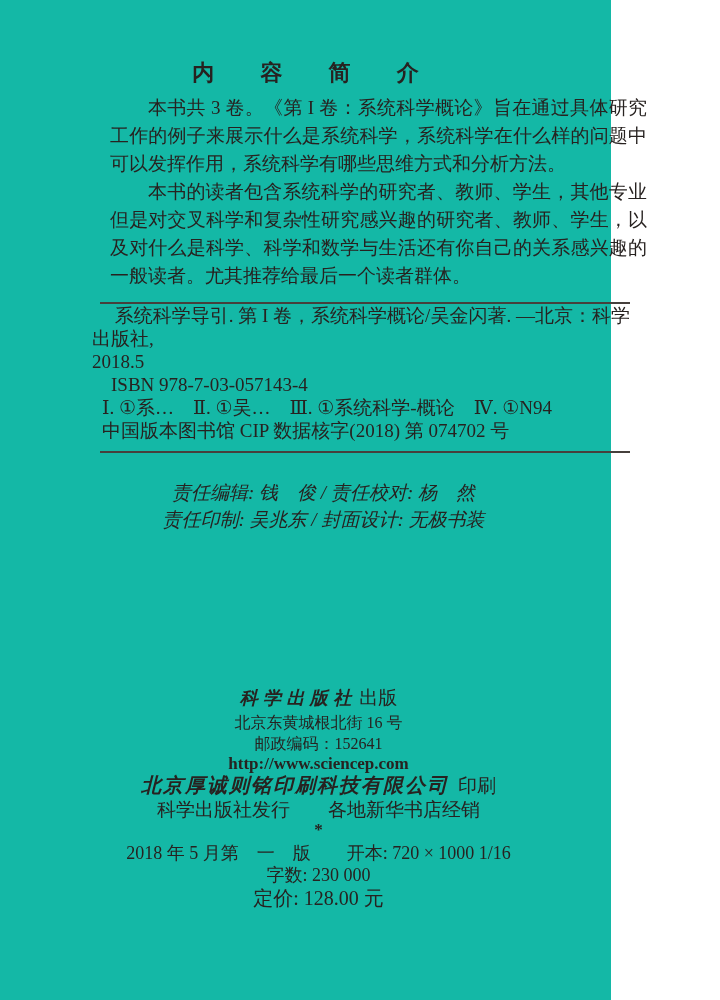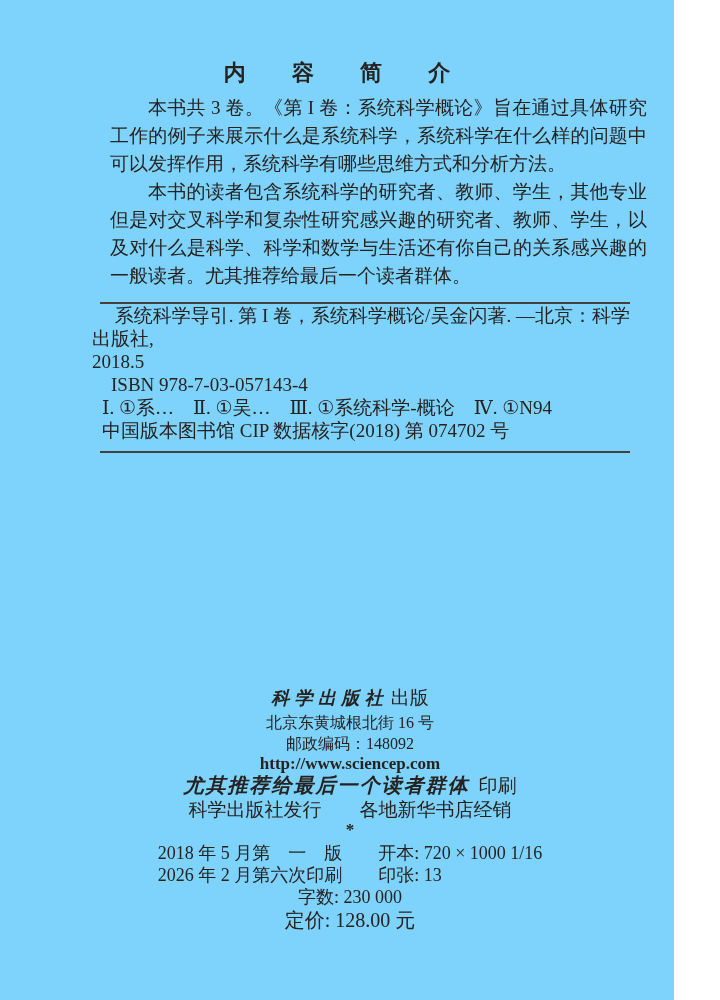--- a/index.html
+++ b/index.html
@@ -7,22 +7,22 @@
     background: #ffffff;
   }
   body {
     width: 720px; height: 1000px;
     overflow: hidden;
     font-family: "Liberation Serif", "DejaVu Serif", serif;
     color: #272220;
   }
   .page {
     position: relative;
-    width: 674px; height: 1000px;
-    background: #7dd3fc;
+    width: 611px; height: 1000px;
+    background: #14b8a6;
   }
   .page p { margin: 0; }
 
   
   .title {
     position: absolute;
     top: 58px; left: 0; right: 0;
     margin: 0;
     text-align: center;
     font-size: 22px;
@@ -129,32 +129,35 @@
   <div class="cip">
     <div class="rule"></div>
     <p class="cip-line1">系统科学导引. 第 I 卷，系统科学概论/吴金闪著. —北京：科学出版社,</p>
     <p class="cip-line2">2018.5</p>
     <p class="cip-isbn">ISBN 978-7-03-057143-4</p>
     <p class="cip-class">Ⅰ. ①系…　Ⅱ. ①吴…　Ⅲ. ①系统科学-概论　Ⅳ. ①N94</p>
     <p class="cip-reg">中国版本图书馆 CIP 数据核字(2018) 第 074702 号</p>
     <div class="rule rule-bottom"></div>
   </div>
 
+  <div class="staff">
+    <p>责任编辑: 钱　俊 / 责任校对: 杨　然</p>
+    <p>责任印制: 吴兆东 / 封面设计: 无极书装</p>
+  </div>
 
   <div class="colophon">
     <p class="pub-line"><span class="logo-script">科学出版社</span><span>出版</span></p>
     <p class="addr">北京东黄城根北街 16 号</p>
-    <p class="addr">邮政编码：148092</p>
+    <p class="addr">邮政编码：152641</p>
     <p class="url">http://www.sciencep.com</p>
-    <p class="printer-line"><span class="printer-script">尤其推荐给最后一个读者群体</span><span>印刷</span></p>
+    <p class="printer-line"><span class="printer-script">北京厚诚则铭印刷科技有限公司</span><span>印刷</span></p>
     <p class="dist">科学出版社发行　　各地新华书店经销</p>
     <p class="star">*</p>
     <div class="edition">
       <div class="edition-inner">
         <p>2018 年 5 月第　一　版　　开本: 720 × 1000 1/16</p>
-        <p>2026 年 2 月第六次印刷　　印张: 13</p>
       </div>
     </div>
     <p class="wc">字数: 230 000</p>
     <p class="price">定价: 128.00 元</p>
   </div>
 
 </div>
 
 </body></html>

